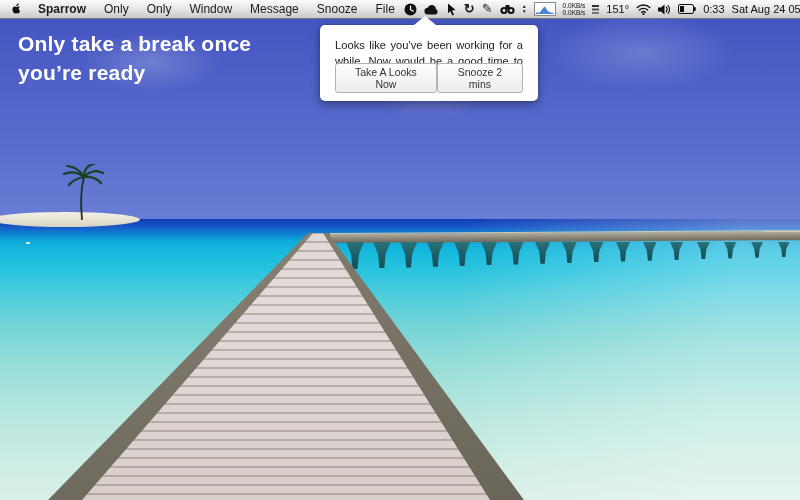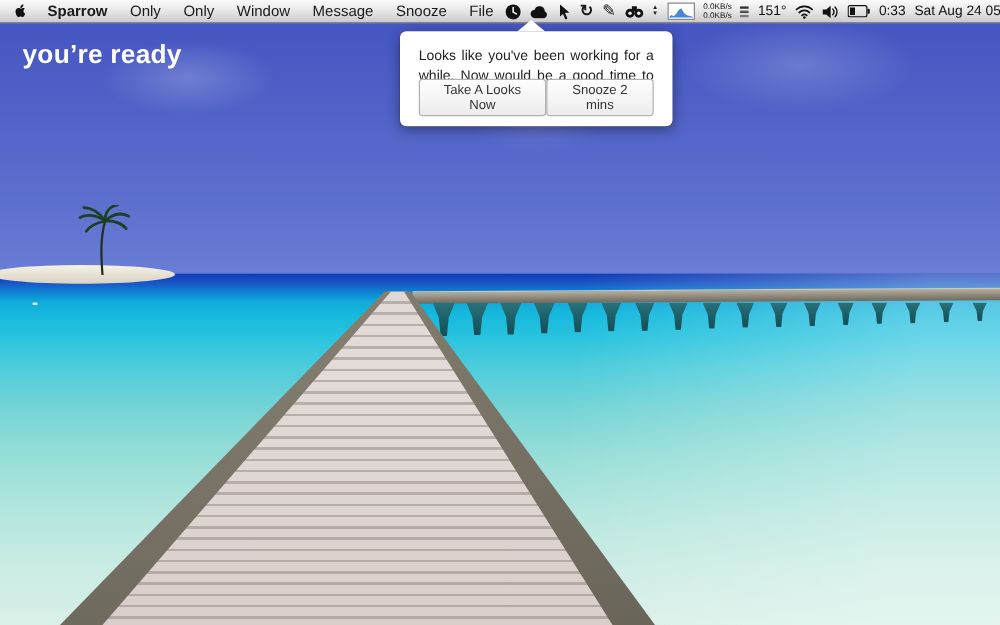--- a/index.html
+++ b/index.html
@@ -155,20 +155,21 @@
       <div class="pylon" style="left: 724px; width: 12.4px; height: 16.5px;"></div>
       <div class="pylon" style="left: 751px; width: 12px; height: 15.75px;"></div>
       <div class="pylon" style="left: 778px; width: 11.6px; height: 15px;"></div>
     </div>
   <div class="walkway-deck"></div>
   <div class="walkway-rail-left"></div>
   <div class="walkway-rail-right"></div>
 </div>
 
 <div class="headline">
+  <div>Only take a break once</div>
   <div>you’re ready</div>
 </div>
 
 <div class="menubar">
   <div class="menubar-left">
     <span class="apple">
       <svg width="13" height="14" viewBox="0 0 16 16">
         <path fill="#111" d="M10.7 1.1c-.8.1-1.7.6-2.2 1.3-.5.6-.9 1.5-.7 2.3.9 0 1.7-.5 2.2-1.2.5-.6.9-1.5.7-2.4z"></path>
         <path fill="#111" d="M10.9 4.9c-1.2 0-2 .7-2.5.7-.6 0-1.4-.7-2.4-.7C4.4 4.9 3 6.2 3 8.4c0 1.3.5 2.8 1.1 3.7.5.8 1 1.5 1.8 1.5.7 0 1-.5 2-.5s1.2.5 2 .5c.8 0 1.3-.7 1.8-1.5.4-.6.6-1.2.8-1.8-1.1-.4-1.7-1.4-1.7-2.4 0-.9.5-1.8 1.3-2.3-.5-.7-1.5-.7-1.2-.7z"></path>
       </svg>

